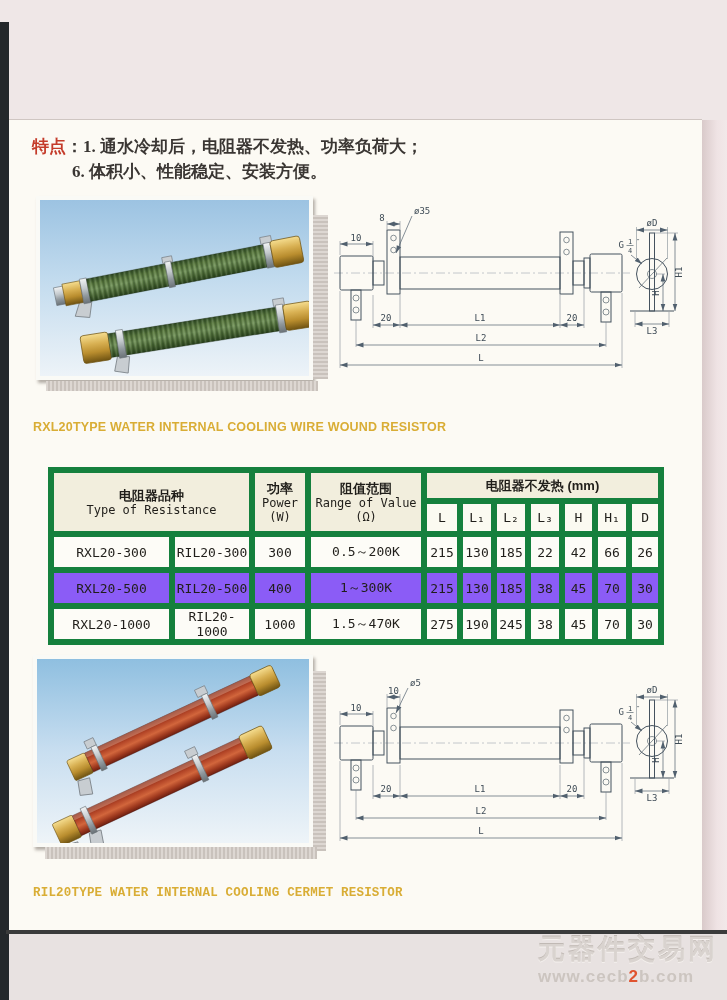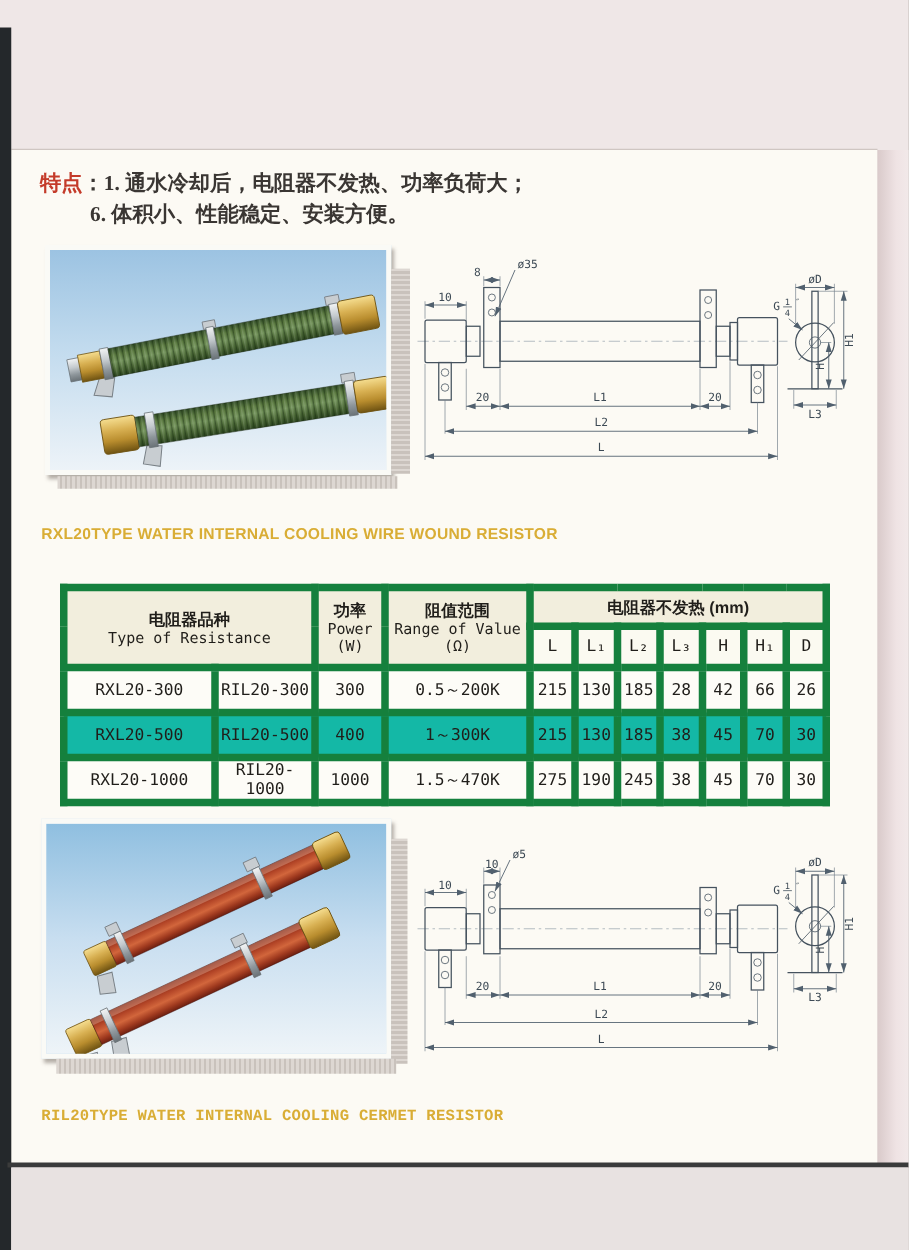--- a/index.html
+++ b/index.html
@@ -54,21 +54,21 @@
   
   .spec{position:absolute;left:48px;top:467px;border-collapse:collapse;table-layout:fixed;width:610px;
         background:#fdfcf7;}
   .spec th,.spec td{border:6px solid #15803d;padding:0;text-align:center;vertical-align:middle;color:#201e1a;}
   .spec{border:2px solid #2e2c28;}
   .spec thead th{background:#f2eedd;}
   .spec thead tr.sub th{background:#fbfaf1;height:27px;font:13px "DejaVu Sans Mono",monospace;}
   .spec .zh{font-size:13px;font-weight:bold;font-family:"Liberation Sans",sans-serif;line-height:15px;}
   .spec .en{font:12px "DejaVu Sans Mono",monospace;line-height:14px;}
   .spec tbody td{height:30px;font:13px "DejaVu Sans Mono",monospace;}
-  .spec tbody tr.alt td{background:#14b8a6;}
+  .spec tbody tr.alt td{background:#8b5cf6;}
   .spec thead tr.top th.size{height:25px;}
 
   
   .watermark{position:absolute;left:538px;top:936px;line-height:1;}
   .wm-cn{font-size:27px;font-weight:bold;letter-spacing:3px;color:#d9d3cf;
          text-shadow:0 1px 0 #f4f0ed, 0 -1px 0 #c0b9b4;}
   .wm-url{margin-top:5px;font-size:17px;font-weight:bold;color:#ccc5c0;letter-spacing:1px;}
   .wm-red{color:#e0532f;}
 </style>
 </head>
@@ -282,21 +282,21 @@
     </thead>
     <tbody>
       <tr>
         <td>RXL20-300</td>
           <td>RIL20-300</td>
         <td>300</td>
           <td>0.5～200K</td>
         <td>215</td>
           <td>130</td>
         <td>185</td>
-          <td>28</td>
+          <td>22</td>
         <td>42</td>
           <td>66</td>
         <td>26</td>
       </tr>
       <tr class="alt">
         <td>RXL20-500</td>
           <td>RIL20-500</td>
         <td>400</td>
           <td>1～300K</td>
         <td>215</td>
@@ -463,13 +463,17 @@
       <text class="dl" x="329" y="104" text-anchor="middle" transform="rotate(-90 329 104)">H</text>
       <line class="ext" x1="305" y1="123" x2="305" y2="138"></line>
         <line class="ext" x1="339" y1="123" x2="339" y2="138"></line>
       <line class="dim" x1="305" y1="135" x2="339" y2="135" marker-start="url(#a2)" marker-end="url(#a2)"></line>
       <text class="dl" x="322" y="145" text-anchor="middle">L3</text>
     </g>
   </svg>
 
   <div class="sec-en t2en">RIL20TYPE WATER INTERNAL COOLING CERMET RESISTOR</div>
 
+  <div class="watermark">
+    <div class="wm-cn">元器件交易网</div>
+    <div class="wm-url"><span>www.cecb</span><span class="wm-red">2</span><span>b.com</span></div>
+  </div>
 </div>
 
 </body></html>

